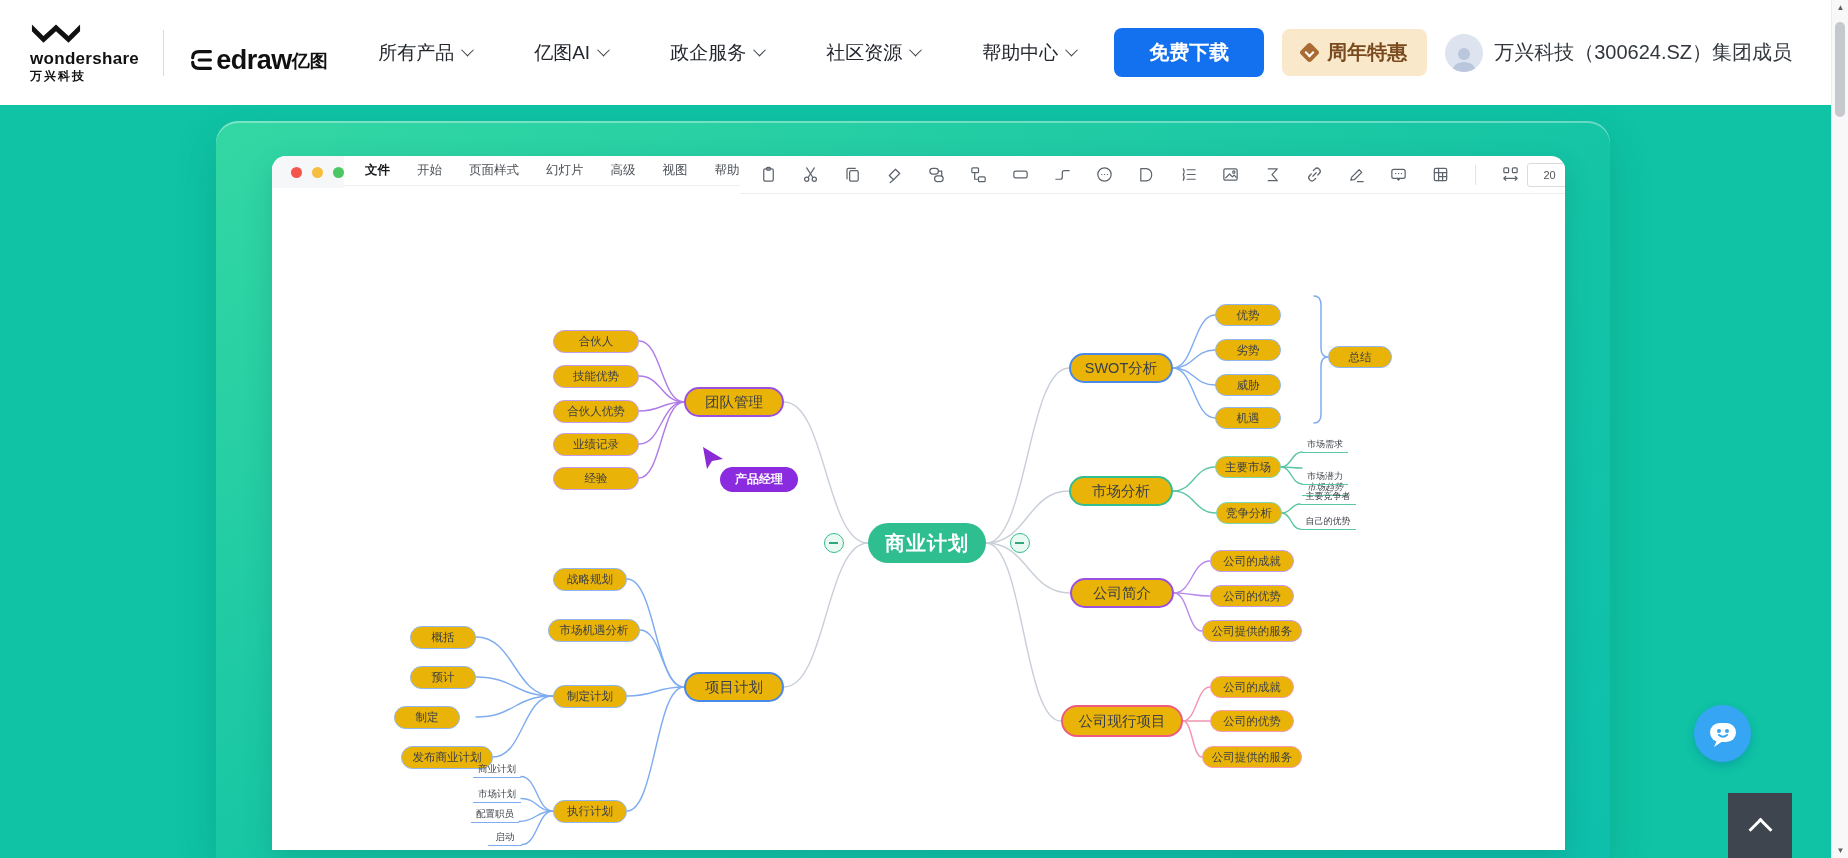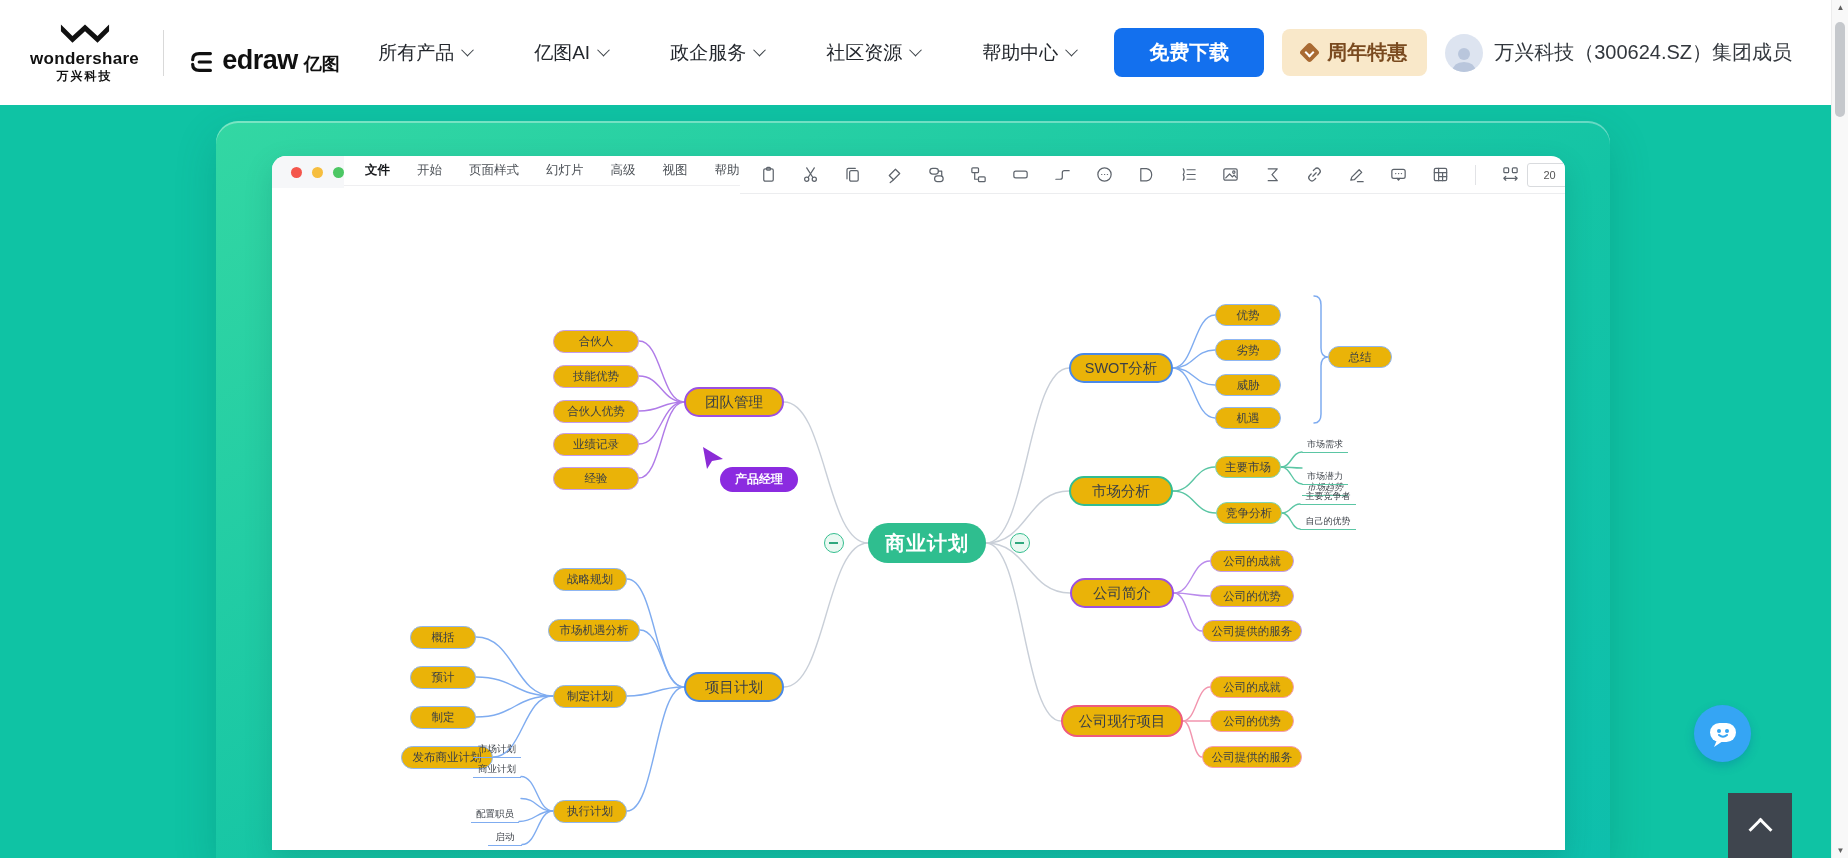--- a/index.html
+++ b/index.html
@@ -2,25 +2,25 @@
 <html><head>
 <meta charset="utf-8">
 <style>
   html,body{margin:0;padding:0;}
   body{font-family:"Liberation Sans",sans-serif;}
   .stage{position:relative;width:1848px;height:858px;overflow:hidden;background:#fff;}
 
   
   .header{position:absolute;top:0;left:0;right:0;height:105px;background:#fff;display:flex;align-items:center;padding:0 56px 0 30px;box-sizing:border-box;z-index:10;}
   .brand{display:flex;align-items:center;}
-  .ws-block{display:flex;flex-direction:column;align-items:center;line-height:1;}
+  .ws-block{display:flex;flex-direction:column;line-height:1;}
   .ws-name{font-size:17px;font-weight:700;color:#111;letter-spacing:.3px;margin-top:3px;}
   .ws-cn{font-size:12px;font-weight:700;color:#111;margin-top:3px;letter-spacing:2px;}
   .brand-divider{width:1px;height:46px;background:#D9D9D9;margin:0 24px;}
-  .edraw-block{display:flex;align-items:flex-end;gap:6px;margin-top:15px;}
+  .edraw-block{display:flex;align-items:center;margin-top:15px;}
   .edraw-name{font-size:27px;font-weight:800;color:#101010;letter-spacing:-.5px;}
   .edraw-cn{font-size:18px;font-weight:700;color:#101010;margin-top:2px;}
   .nav{display:flex;align-items:center;gap:38px;margin-left:auto;}
   .nav-item{display:flex;align-items:center;font-size:19px;color:#23272d;cursor:pointer;white-space:nowrap;margin-left:24px;}
   .chev{width:8px;height:8px;border-right:1.8px solid #3a4046;border-bottom:1.8px solid #3a4046;transform:rotate(45deg) translate(-1px,-1px);margin-left:9px;margin-top:-3px;}
   .dl-btn{margin-left:38px;background:#1370EE;color:#fff;font-size:20px;font-weight:700;border:none;border-radius:8px;padding:11px 35px;cursor:pointer;white-space:nowrap;}
   .promo{margin-left:18px;display:flex;align-items:center;gap:10px;background:#F9E8C9;border-radius:8px;padding:10px 20px;cursor:pointer;white-space:nowrap;}
   .diamond{width:15px;height:15px;background:#A96A33;transform:rotate(45deg);border-radius:3px;position:relative;}
   .diamond:after{content:"";position:absolute;left:4px;top:4px;width:5px;height:5px;border-right:2px solid #fff;border-bottom:2px solid #fff;transform:rotate(0deg);}
   .promo-label{font-size:20px;font-weight:700;color:#7A4A1F;}
@@ -350,24 +350,24 @@
         <div class="node nd-s-purple" style="left: 553px; top: 432.5px; width: 86px; height: 23px;">业绩记录</div>
         <div class="node nd-s-purple" style="left: 553px; top: 466.5px; width: 86px; height: 23px;">经验</div>
         <div class="node nd-tag" style="left: 720px; top: 466.5px; width: 78px; height: 25px;">产品经理</div>
         <div class="node nd-m-blue" style="left: 684px; top: 672px; width: 100px; height: 30px;">项目计划</div>
         <div class="node nd-s-blue" style="left: 553px; top: 567.5px; width: 74px; height: 23px;">战略规划</div>
         <div class="node nd-s-blue" style="left: 548px; top: 618.5px; width: 92px; height: 23px;">市场机遇分析</div>
         <div class="node nd-s-blue" style="left: 553px; top: 684.5px; width: 74px; height: 23px;">制定计划</div>
         <div class="node nd-s-blue" style="left: 553px; top: 799.5px; width: 74px; height: 23px;">执行计划</div>
         <div class="node nd-s-blue" style="left: 410px; top: 625.5px; width: 66px; height: 23px;">概括</div>
         <div class="node nd-s-blue" style="left: 410px; top: 665.5px; width: 66px; height: 23px;">预计</div>
-        <div class="node nd-s-blue" style="left: 410px; top: 705.5px; width: 66px; height: 23px;">制定</div>
+        <div class="node nd-s-blue" style="left: 394px; top: 705.5px; width: 66px; height: 23px;">制定</div>
         <div class="node nd-s-blue" style="left: 401px; top: 745.5px; width: 92px; height: 23px;">发布商业计划</div>
         <div class="node nd-leaf-blue" style="left: 473px; top: 764.5px; width: 48px; height: 13px;">商业计划</div>
-        <div class="node nd-leaf-blue" style="left: 473px; top: 745px; width: 48px; height: 13px;">市场计划</div>
+        <div class="node nd-leaf-blue" style="left: 473px; top: 790px; width: 48px; height: 13px;">市场计划</div>
         <div class="node nd-leaf-blue" style="left: 471px; top: 809.5px; width: 48px; height: 13px;">配置职员</div>
         <div class="node nd-leaf-blue" style="left: 488px; top: 832.5px; width: 34px; height: 13px;">启动</div>
         <div class="node nd-m-blue" style="left: 1069px; top: 353px; width: 104px; height: 30px;">SWOT分析</div>
         <div class="node nd-s-blue" style="left: 1215px; top: 304px; width: 66px; height: 22px;">优势</div>
         <div class="node nd-s-blue" style="left: 1215px; top: 339px; width: 66px; height: 22px;">劣势</div>
         <div class="node nd-s-blue" style="left: 1215px; top: 374px; width: 66px; height: 22px;">威胁</div>
         <div class="node nd-s-blue" style="left: 1215px; top: 407px; width: 66px; height: 22px;">机遇</div>
         <div class="node nd-s-blue" style="left: 1328px; top: 346px; width: 64px; height: 22px;">总结</div>
         <div class="node nd-m-green" style="left: 1069px; top: 476px; width: 104px; height: 30px;">市场分析</div>
         <div class="node nd-s-green" style="left: 1215px; top: 456px; width: 66px; height: 22px;">主要市场</div>

